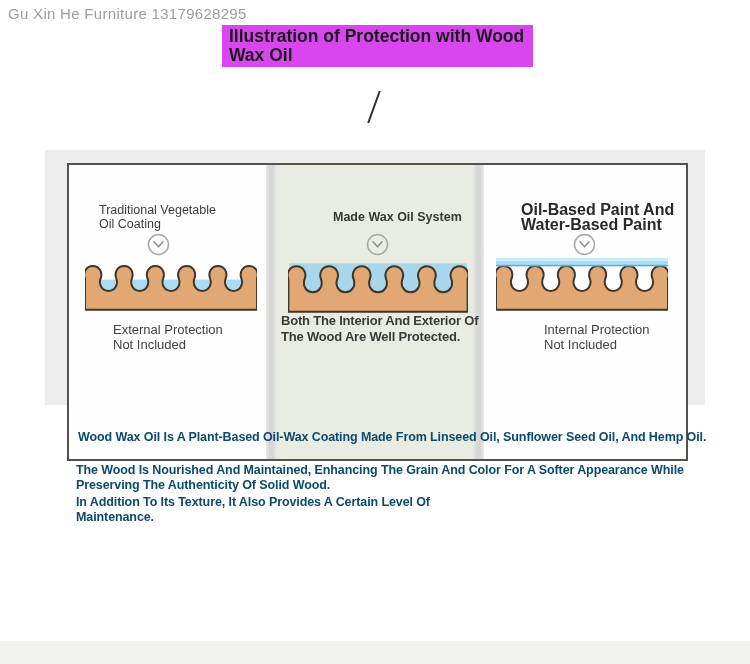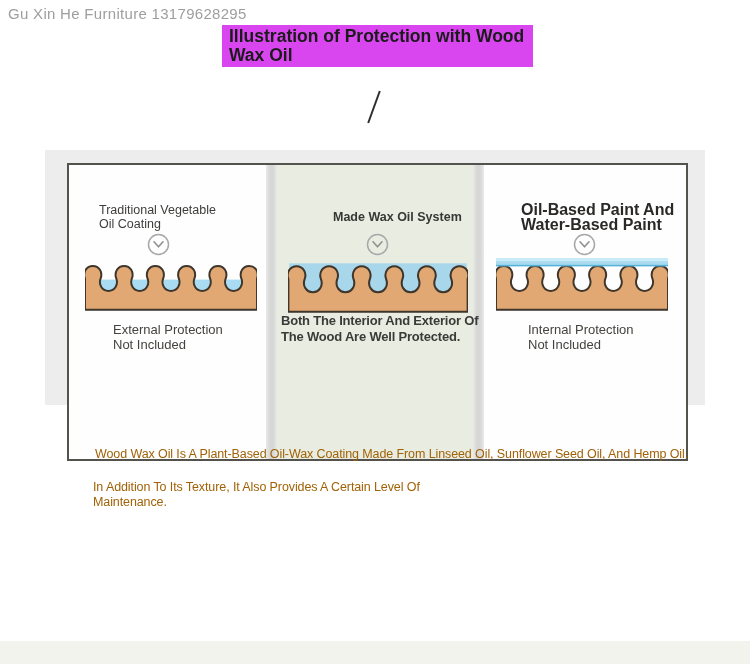--- a/index.html
+++ b/index.html
@@ -68,27 +68,27 @@
   .p2 .woodsvg{left:11px;}
   .p3 .woodsvg{left:12px;}
 
   .panel-caption{
     position:absolute;margin:0;
     font-size:13px;line-height:14.5px;font-weight:400;color:#45433f;
   }
   .p1 .panel-caption{left:44px;top:158px;}
   .p2 .panel-caption{left:4px;top:148px;width:208px;font-size:13px;font-weight:700;
     color:#3a3a38;line-height:15.5px;letter-spacing:-.2px;}
-  .p3 .panel-caption{left:44px;top:158px;}
+  .p3 .panel-caption{left:60px;top:158px;}
 
   
   .description{position:absolute;left:76px;top:430px;width:662px;}
   .description p{
-    margin:17px;font-size:12.5px;line-height:15px;font-weight:400;
-    color:#a16207;letter-spacing:-.1px;
+    margin:0;font-size:12.5px;line-height:15px;font-weight:700;
+    color:#0c4a6e;letter-spacing:-.1px;
   }
   .description .dp1{margin-bottom:18px;padding-left:2px;}
   .description .dp2{margin-bottom:4px;}
   .description .dp3{margin-bottom:2px;}
 
   .footer-band{
     position:absolute;left:0;top:641px;width:750px;height:23px;
     background:#f2f3ec;
   }
 </style>
@@ -191,17 +191,19 @@
       </svg>
       <p class="panel-caption pre">Internal Protection
 Not Included</p>
     </div>
 
   </div>
 </div>
 
 <div class="description">
   <p class="dp1 pre">Wood Wax Oil Is A Plant-Based Oil-Wax Coating Made From Linseed Oil, Sunflower Seed Oil, And Hemp Oil.</p>
+  <p class="dp3 pre">The Wood Is Nourished And Maintained, Enhancing The Grain And Color For A Softer Appearance While
+Preserving The Authenticity Of Solid Wood.</p>
   <p class="dp4 pre">In Addition To Its Texture, It Also Provides A Certain Level Of
 Maintenance.</p>
 </div>
 
 <div class="footer-band"></div>
 
 </body></html>

